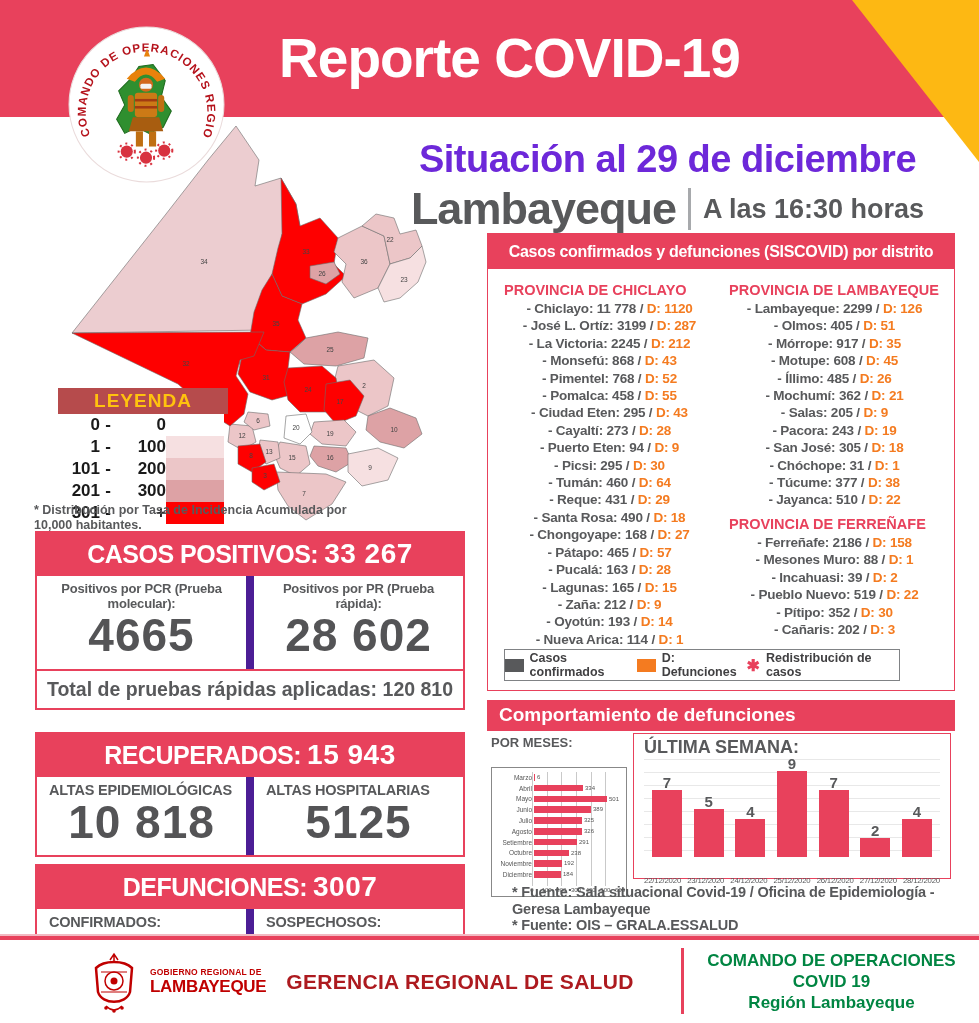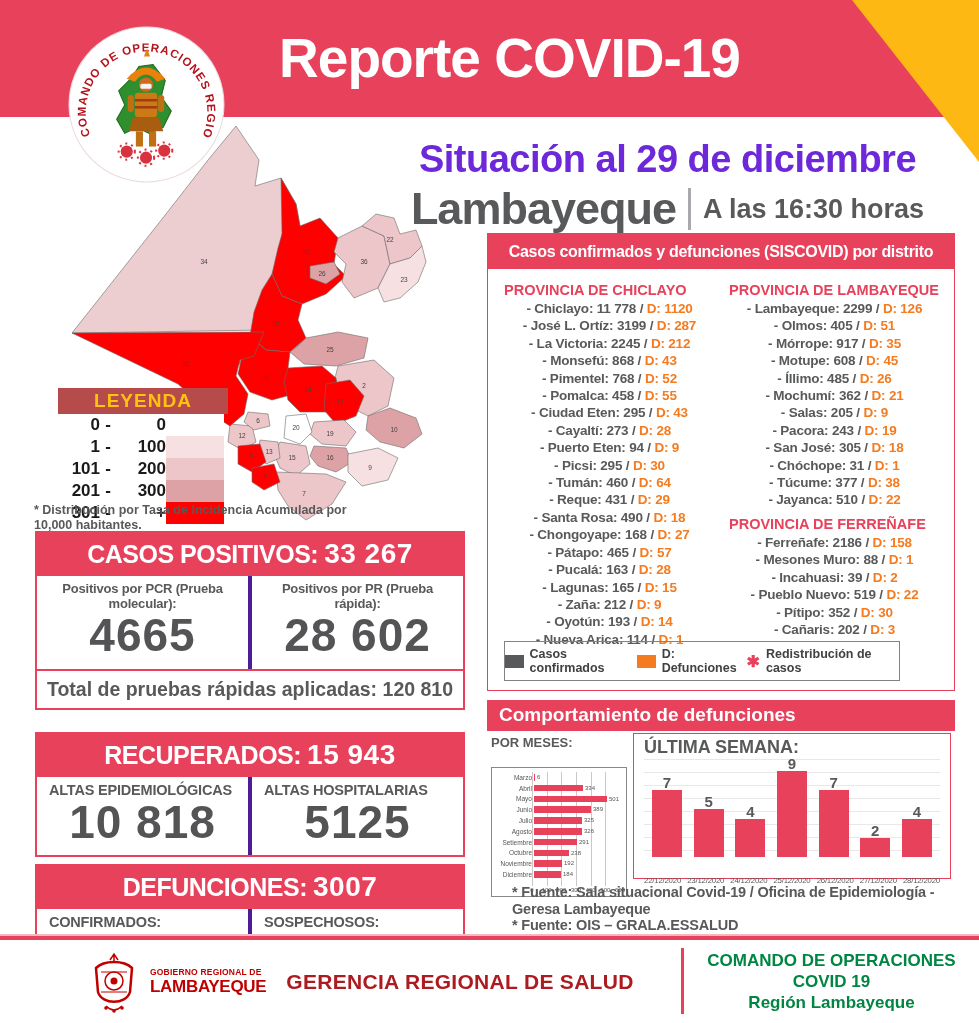--- a/index.html
+++ b/index.html
@@ -37,38 +37,38 @@
   .panel{position:absolute;left:487px;top:233px;width:468px;height:458px;border:1.5px solid #e8415c;
         background:#fff;box-sizing:border-box;z-index:3;}
   .panel-h{height:35px;line-height:35px;background:#e8415c;color:#fff;text-align:center;
         font-size:16px;font-weight:bold;letter-spacing:-0.3px;}
   .panel-body{display:flex;gap:14px;padding:6px 14px 0 16px;}
   .pcol{flex:1;min-width:0;}
   .prov-h{color:#e8415c;font-size:14.5px;font-weight:bold;margin:7px 0 2px;}
   .dist{font-size:13.5px;font-weight:bold;color:#58595b;line-height:17.4px;letter-spacing:-0.2px;
         white-space:nowrap;text-align:center;}
   .orange{color:#f47b20;}
-  .panel-legend{position:absolute;left:16px;bottom:9px;width:396px;height:40px;border:1px solid #808285;
+  .panel-legend{position:absolute;left:16px;bottom:9px;width:396px;height:32px;border:1px solid #808285;
         display:flex;align-items:center;justify-content:space-between;padding:0 0;box-sizing:border-box;}
   .pl-item{display:flex;align-items:center;gap:6px;font-size:12.5px;font-weight:bold;color:#414042;}
   .sw{display:inline-block;width:20px;height:13px;}
   .sw-gray{background:#58595b;}
   .sw-orange{background:#f47b20;}
   .ast{color:#e8415c;font-size:16px;font-weight:bold;line-height:13px;}
   
   .stats{position:absolute;left:35px;top:531px;width:430px;z-index:3;}
   .statbox{border:2px solid #e8415c;background:#fff;box-sizing:border-box;}
   .sb2{margin-top:22px;}
   .sb3{margin-top:7px;}
   .sb-h{background:#e8415c;color:#fff;text-align:center;font-weight:bold;font-size:25px;
         padding:5px 0 6px;letter-spacing:-0.5px;}
   .sb-total{font-size:28px;margin-left:6px;letter-spacing:0.5px;}
   .sb-cells{display:flex;}
   .sb-cell{flex:1;padding:5px 12px 8px;text-align:center;}
-  .sb-cell.first{border-right:4px solid #4c1d95;}
+  .sb-cell.first{border-right:8px solid #4c1d95;}
   .sb-lab{font-size:13px;font-weight:bold;color:#58595b;letter-spacing:-0.2px;}
   .sb-lab.left{text-align:left;font-size:14.5px;}
   .sb-val{font-size:46px;font-weight:bold;color:#545456;letter-spacing:1px;line-height:1.08;}
   .sb-foot{border-top:2px solid #e8415c;text-align:center;font-size:19.5px;font-weight:bold;
         color:#58595b;padding:7px 0;}
   
   .bpanel{position:absolute;left:487px;top:700px;width:468px;z-index:3;}
   .bp-h{background:#e8415c;color:#fff;font-size:19px;font-weight:bold;padding:4px 12px 5px;}
   .bp-body{position:relative;height:152px;}
   .months{position:absolute;left:4px;top:2px;width:136px;}

